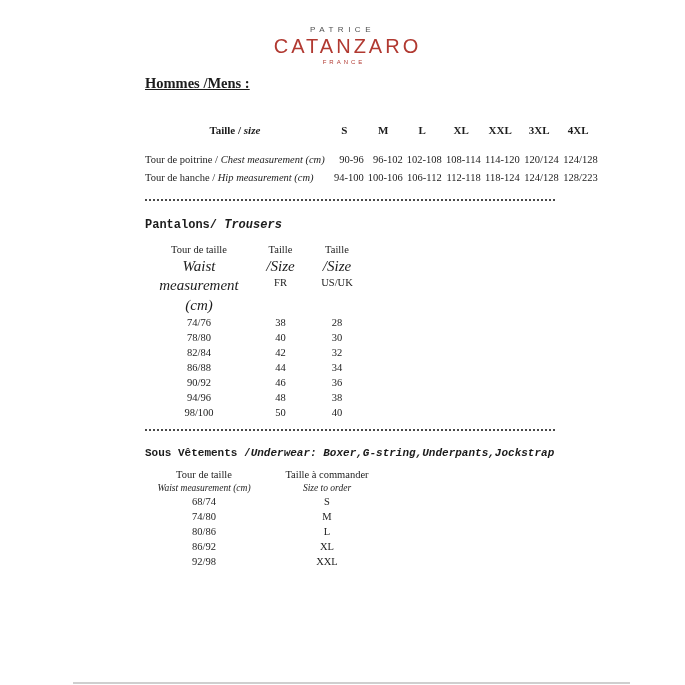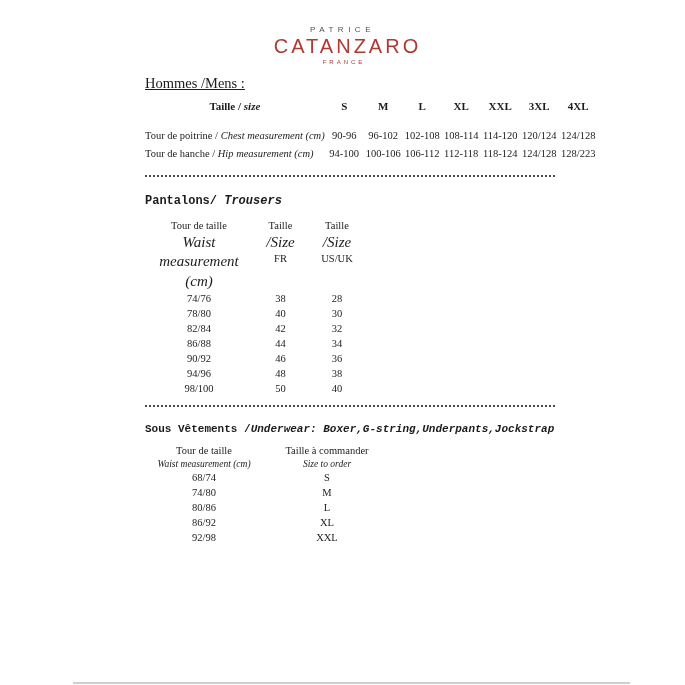--- a/index.html
+++ b/index.html
@@ -24,37 +24,37 @@
     font-weight:400; padding-left:10px;
   }
   .logo-sub{
     font-family:"Liberation Sans","DejaVu Sans",sans-serif;
     font-size:6px; letter-spacing:3px; color:var(--logo-red,#b13931);
     margin-top:3px; padding-left:3px;
   }
   
   .hommes-title{
     margin:10px 0 0 145px;
-    font-size:14.5px; font-weight:normal;
+    font-size:14.5px; font-weight:bold;
     text-decoration:underline;
   }
   .pantalons-title{ margin:17px 0 0 145px; font-size:12px; font-weight:bold;font-family:Liberation Mono, monospace; }
   .pantalons-title .i{ font-style:italic; }
   .sous-title{ margin:16px 0 0 145px; font-size:11px;font-family:Liberation Mono, monospace; }
   .sous-title .i{ font-style:italic; }
   
   .i{ font-style:italic; }
   table{ border-collapse:collapse; }
   td,th{ padding:0; font-weight:normal; }
   
-  .main-table{ margin:8px 0 0 145px; font-size:10.5px; }
+  .main-table{ margin:32px 0 0 145px; font-size:10.5px; }
   .main-table thead th{ font-size:11px; font-weight:bold; padding-bottom:14px; }
   .main-table .label-col{ width:168px; text-align:center; }
   .main-table .size-col{ width:39px; text-align:center; }
-  .main-table tbody td{ height:18px; text-align:center; white-space:nowrap; }
+  .main-table tbody td{ height:18px; text-align:right; white-space:nowrap; }
   .main-table tbody .row-label{ text-align:left; }
   
   .trousers-table{ margin:11px 0 0 145px; font-size:10.5px; }
   .trousers-table th{ text-align:center; vertical-align:top; line-height:1.3; }
   .trousers-table .hdr-sub{ font-style:italic; font-size:15px; }
   .trousers-table .c1{ width:108px; }
   .trousers-table .c2{ width:55px; }
   .trousers-table .c3{ width:58px; }
   .trousers-table tbody td{ height:15px; text-align:center; }
   

